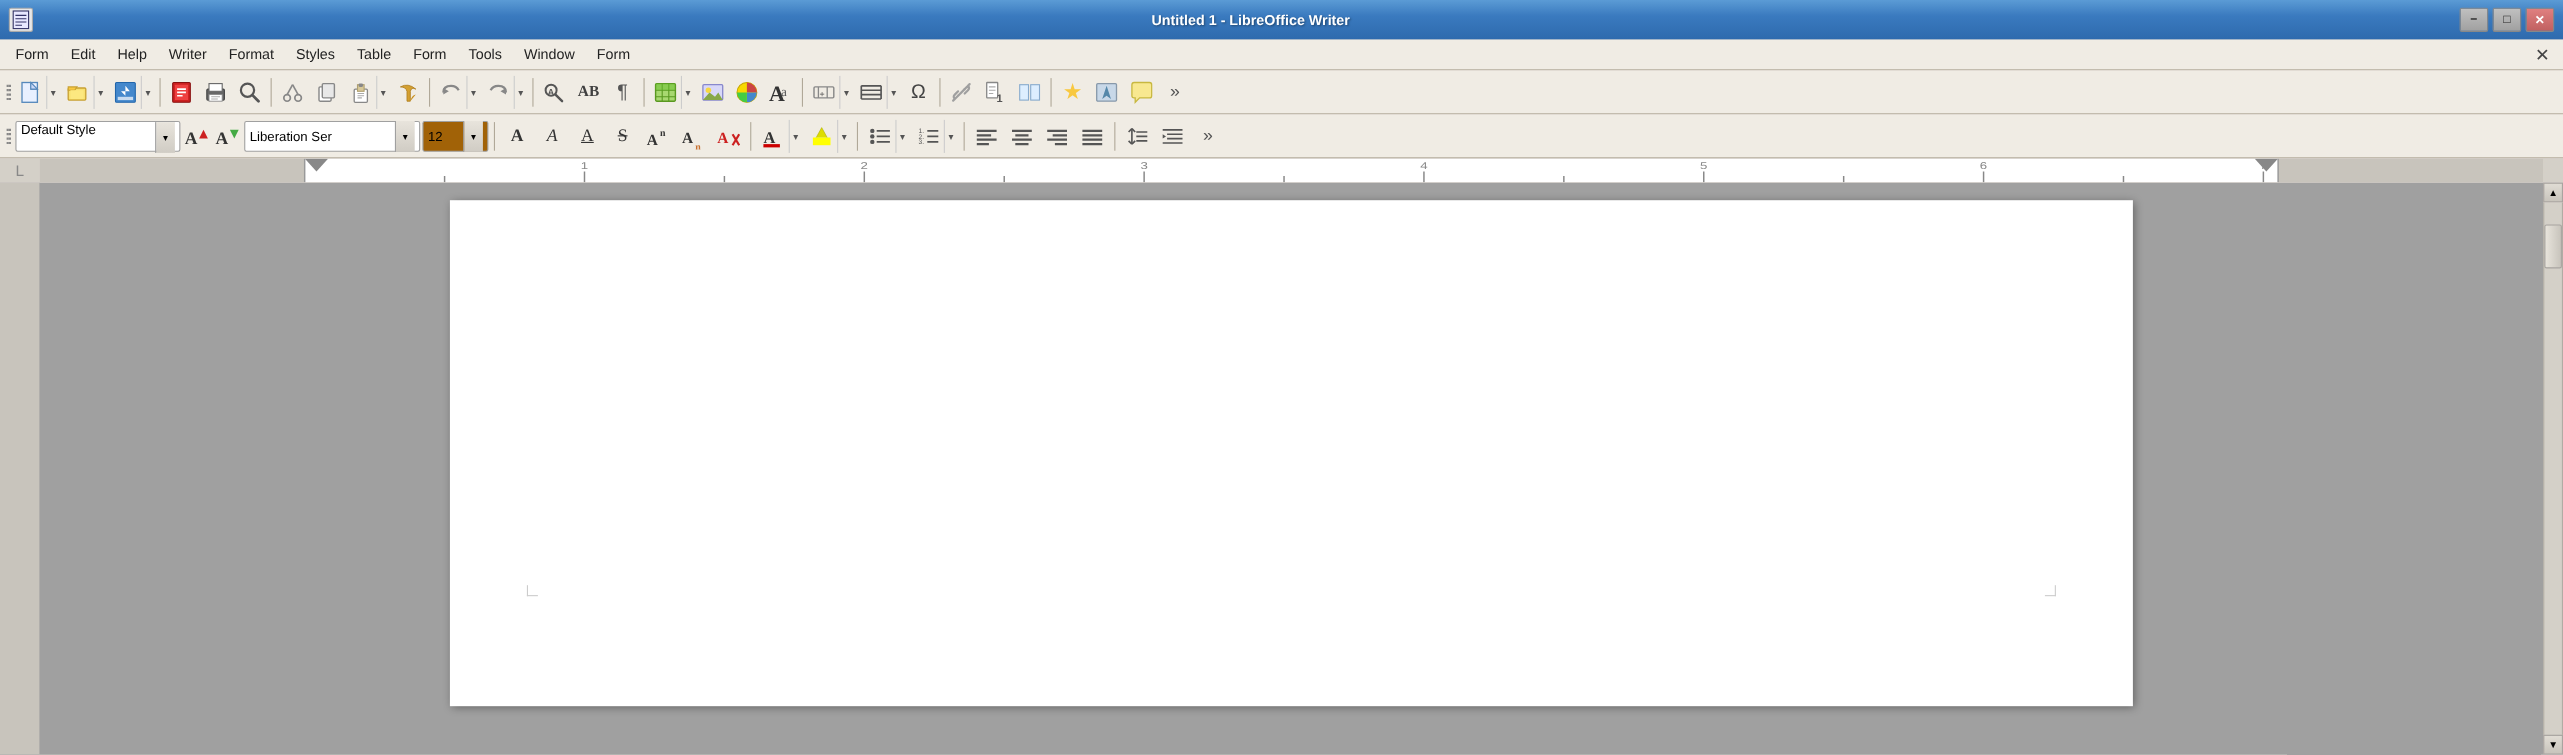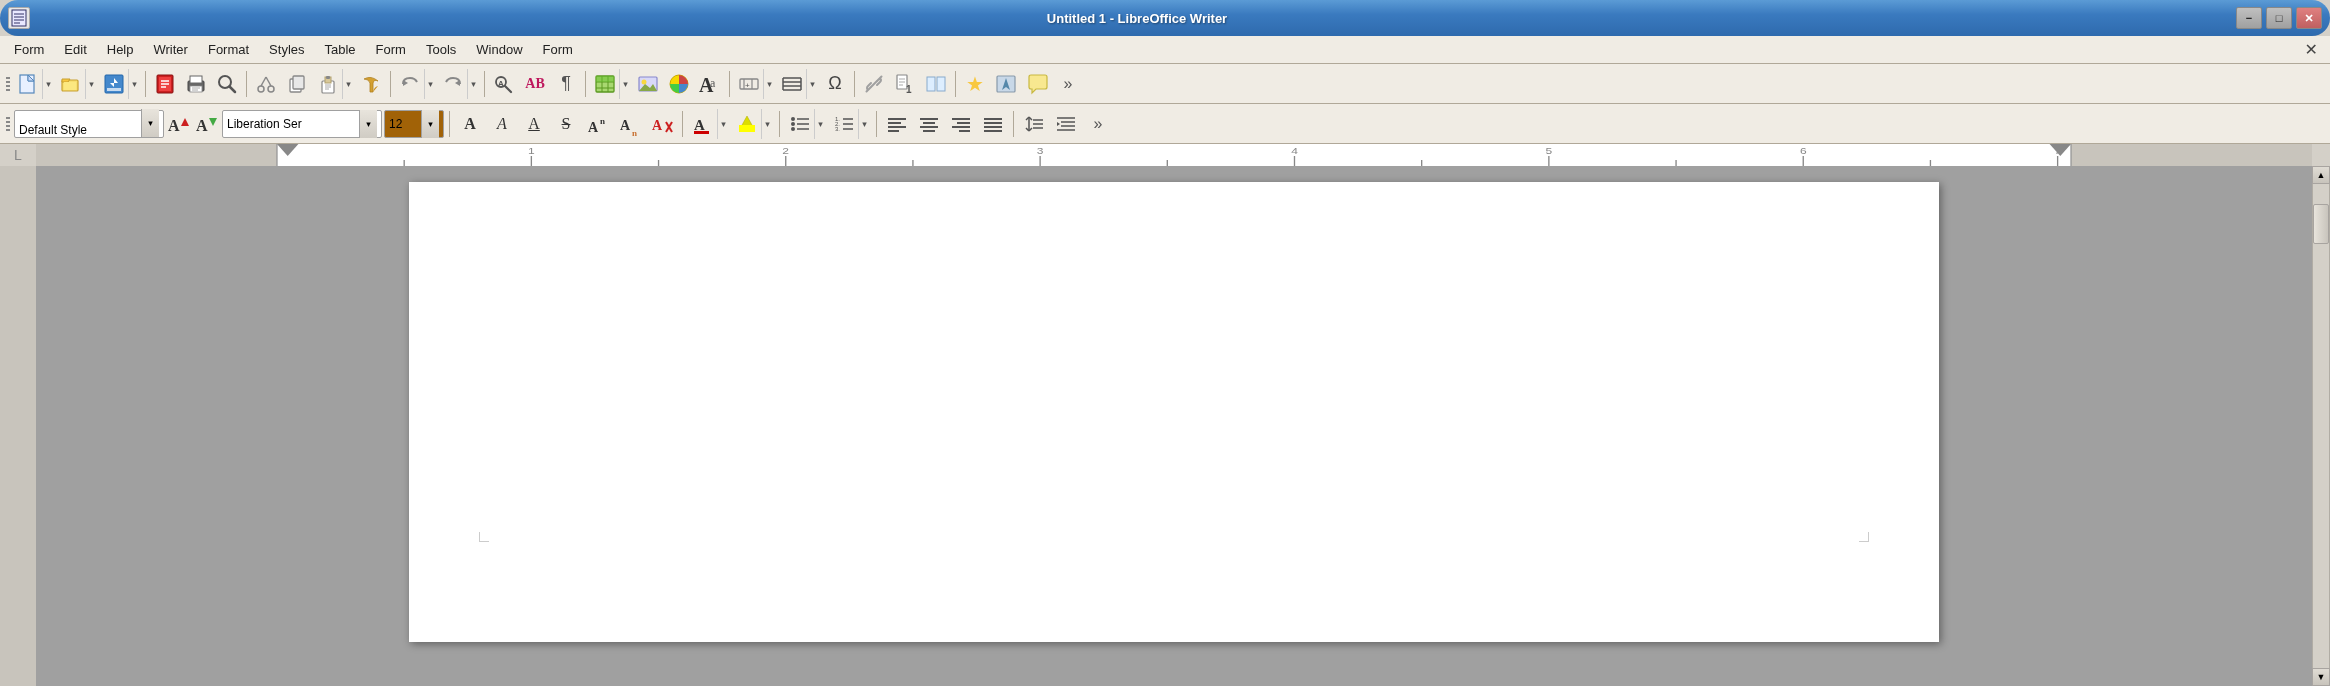--- a/index.html
+++ b/index.html
@@ -9,21 +9,20 @@
     .title-bar {
       background: linear-gradient(to bottom, #5b9bd5 0%, #3a7abf 40%, #2e6aad 100%);
       height: 36px;
       display: flex;
       align-items: center;
       padding: 0 8px;
       color: white;
       font-size: 13px;
       font-weight: bold;
       user-select: none;
-      border-radius: 18px;
     }
     .title-bar-icon {
       width: 22px; height: 22px;
       background: #e8e8e8;
       border: 1px solid #aaa;
       border-radius: 2px;
       display: flex; align-items: center; justify-content: center;
       margin-right: 8px;
       color: #336;
       font-size: 14px;
@@ -129,21 +128,21 @@
       height: 40px;
       display: flex;
       align-items: center;
       padding: 0 4px;
       gap: 2px;
     }
     .style-dropdown {
       width: 150px; height: 28px;
       border: 1px solid #a0a0a0;
       background: white;
-      display: flex; align-items: flex-end;
+      display: flex; align-items: flex-start;
       padding: 0 4px;
       cursor: pointer;
       font-size: 12px;
       border-radius: 2px;
     }
     .style-dropdown-arrow {
       margin-left: auto;
       width: 18px; height: 28px;
       background: linear-gradient(to bottom, #e8e4dc, #d0ccc4);
       border-left: 1px solid #a0a0a0;
@@ -445,21 +444,21 @@
 
   <div class="tb-btn">
     <svg width="22" height="22" viewBox="0 0 22 22">
       <circle cx="8" cy="9" r="5" fill="none" stroke="#555" stroke-width="1.8"></circle>
       <line x1="12" y1="13" x2="18" y2="19" stroke="#555" stroke-width="2.2" stroke-linecap="round"></line>
       <text x="5" y="13" font-size="8" font-weight="bold" fill="#555">A</text>
     </svg>
   </div>
 
   <div class="tb-btn">
-    <span style="font-size:14px;font-weight:bold;color:#be185d;font-family:serif;">AB</span>
+    <span style="font-size:14px;font-weight:bold;color:#404040;font-family:serif;">AB</span>
   </div>
 
   <div class="tb-btn">
     <span style="font-size:18px;color:#555;">¶</span>
   </div>
 
   <div class="toolbar-separator"></div>
 
   <div class="tb-btn-with-arrow">
     <div class="tb-btn-main">

